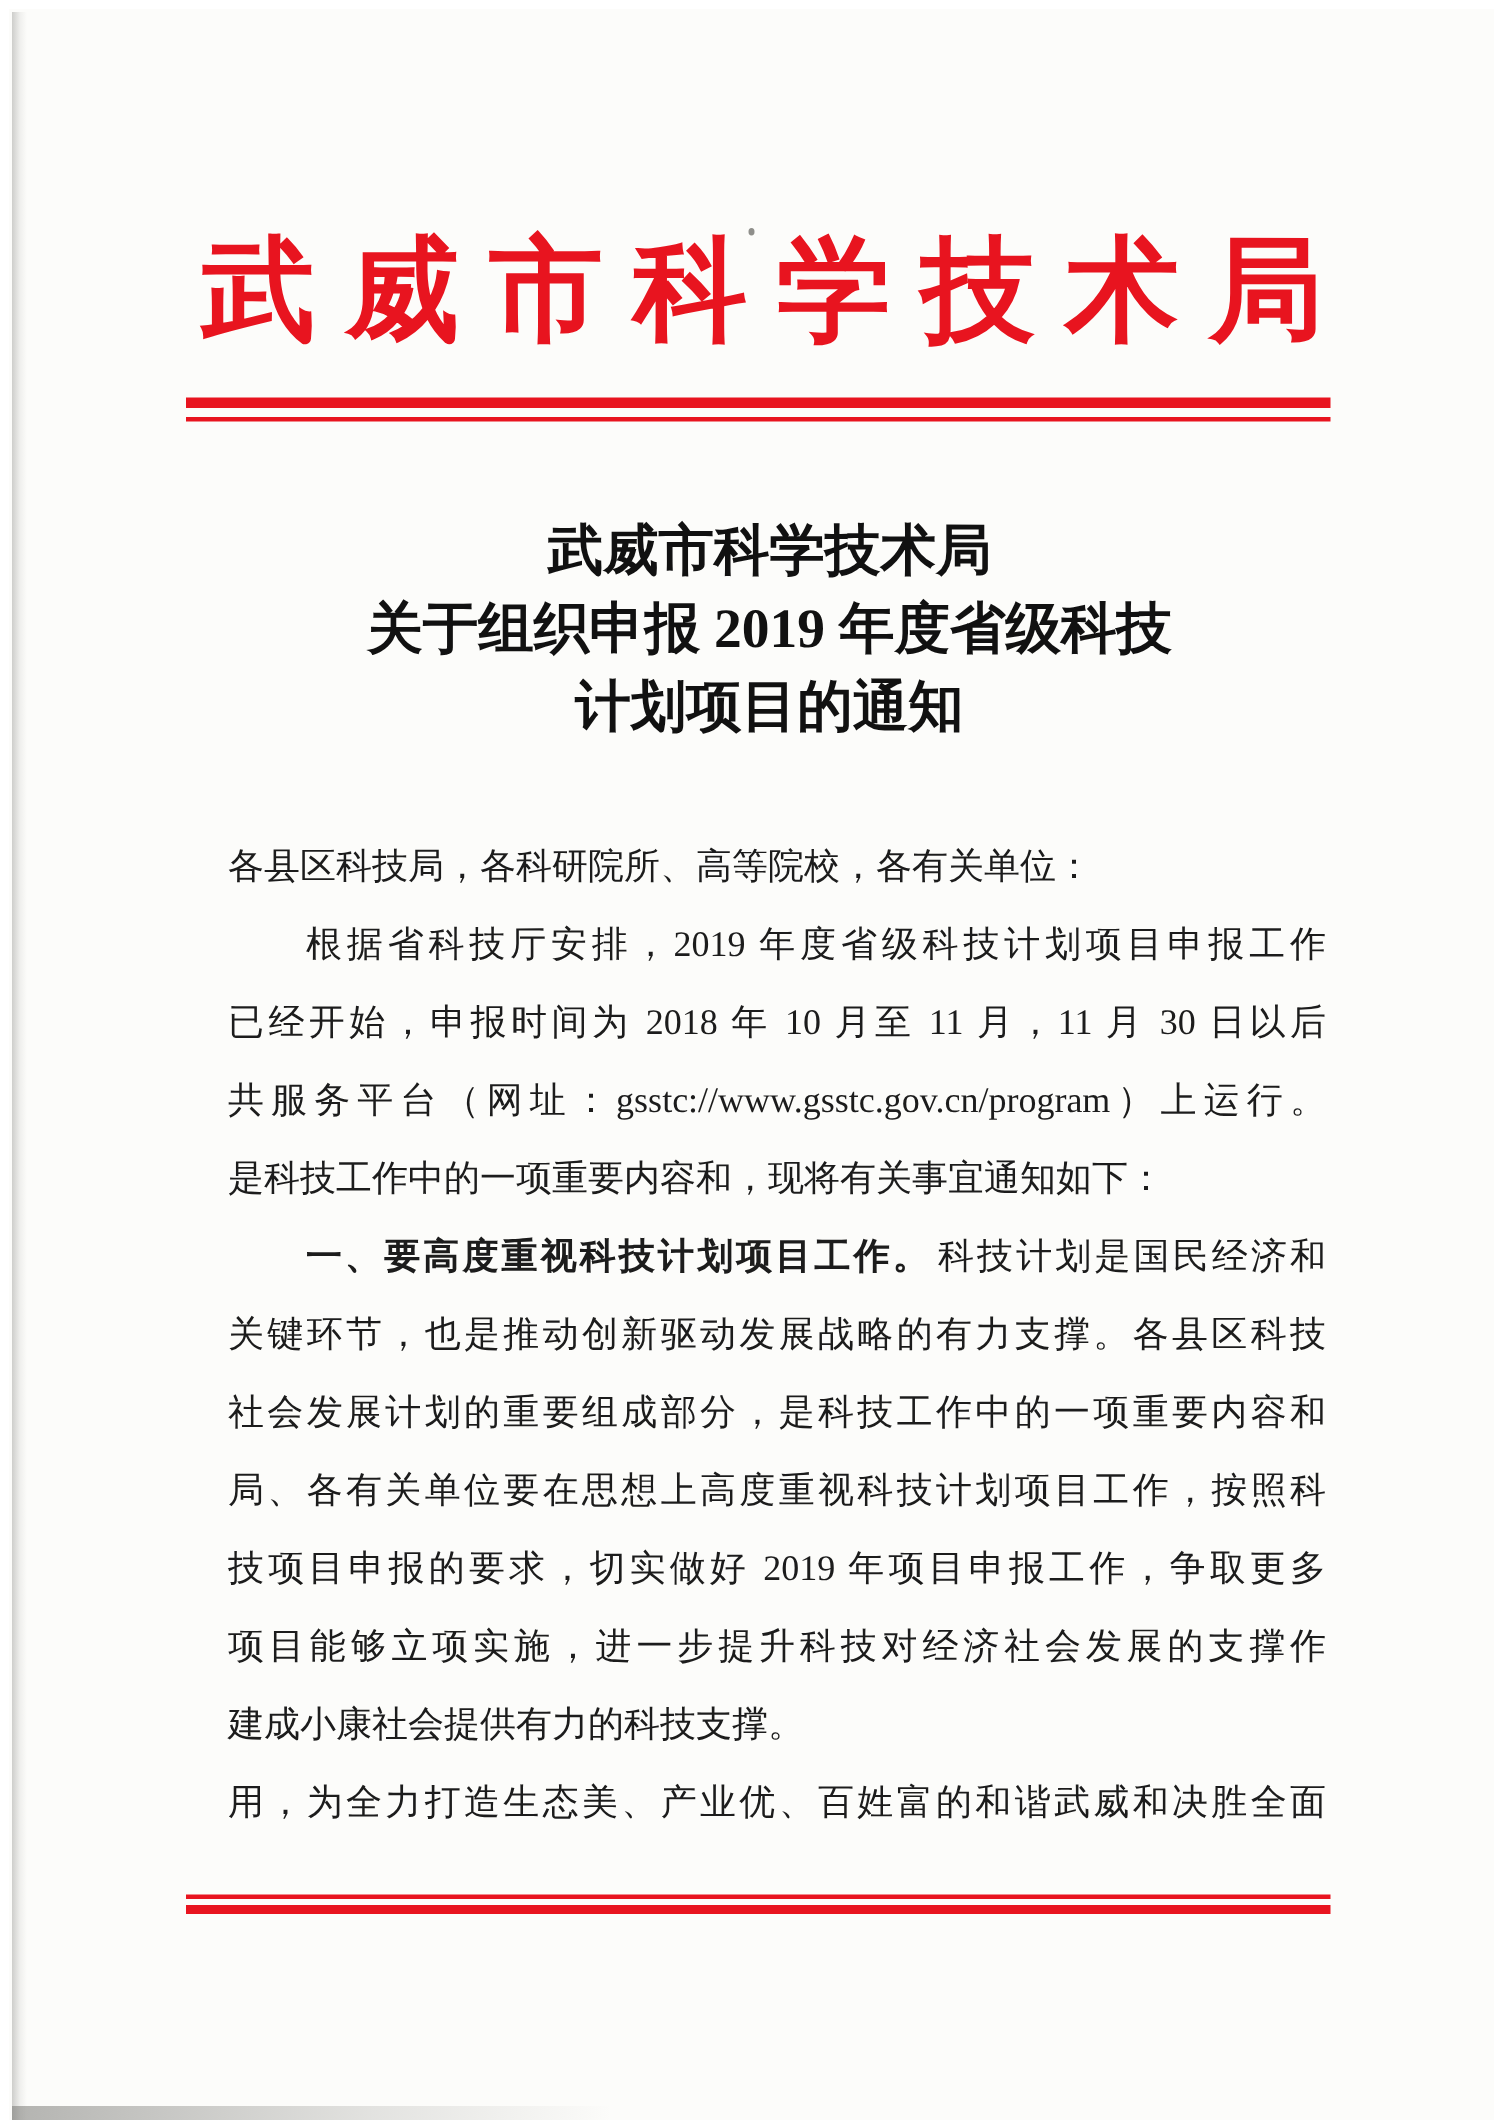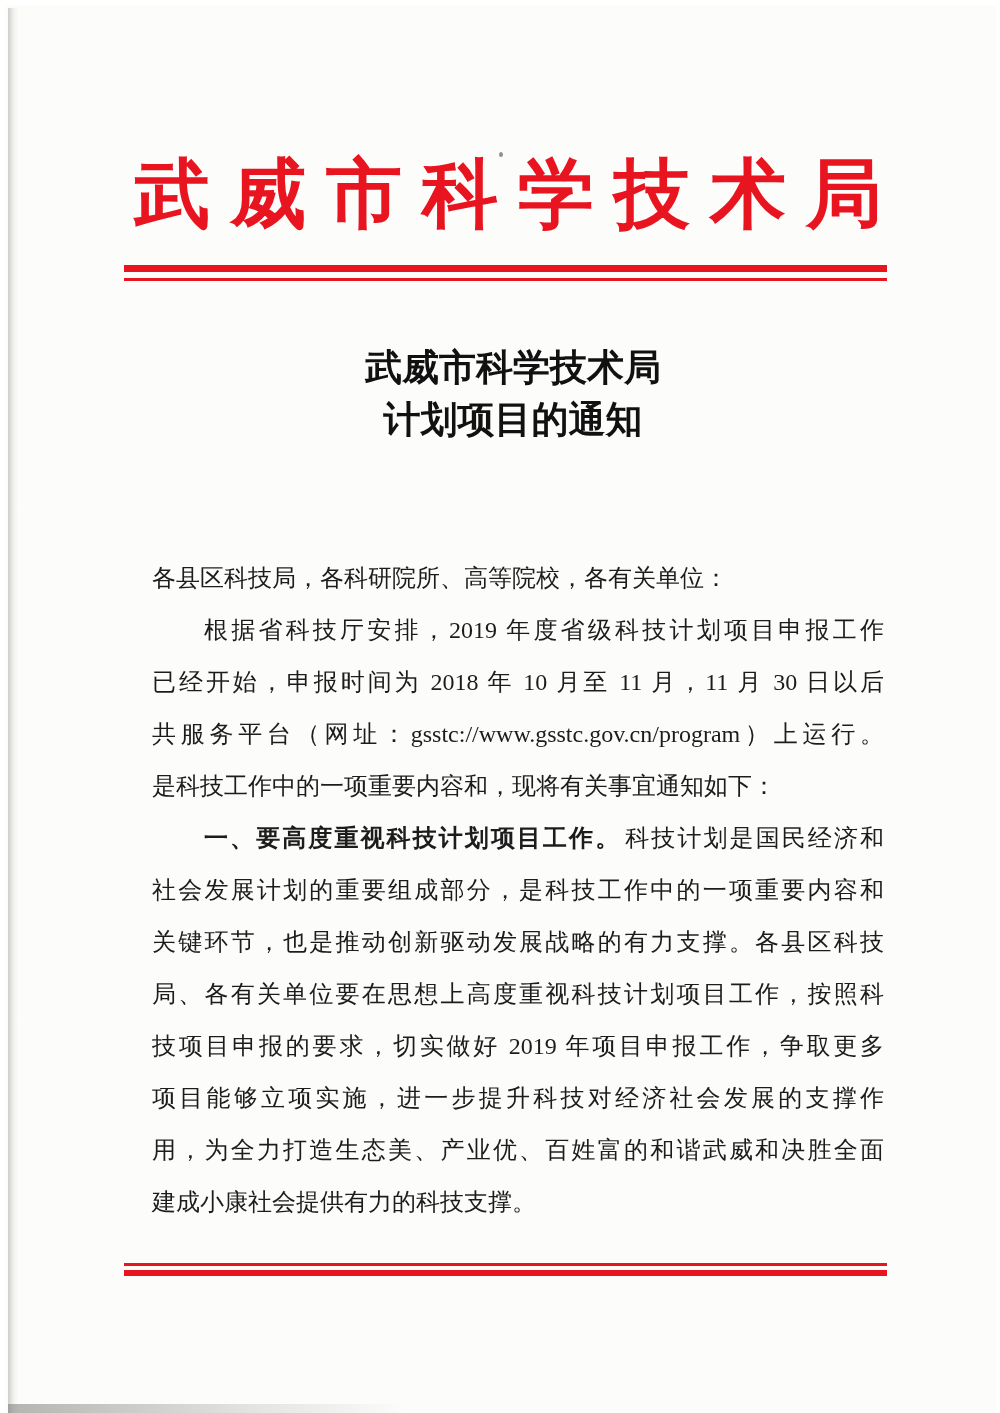--- a/index.html
+++ b/index.html
@@ -95,37 +95,38 @@
 
   <div class="letterhead-title">武威市科学技术局</div>
 
   <div class="rule-group rule-top">
     <div class="rule rule-thick"></div>
     <div class="rule rule-thin"></div>
   </div>
 
   <div class="doc-title">
     <div class="doc-title-line">武威市科学技术局</div>
+    <div class="doc-title-line">关于组织申报 2019 年度省级科技</div>
     <div class="doc-title-line">计划项目的通知</div>
   </div>
 
   <div class="doc-body" id="doc-body">
       <div class="body-line"><span>各县区科技局，各科研院所、高等院校，各有关单位：</span></div>
       <div class="body-line indent justify"><span>根据省科技厅安排，2019 年度省级科技计划项目申报工作</span></div>
       <div class="body-line justify"><span>已经开始，申报时间为 2018 年 10 月至 11 月，11 月 30 日以后</span></div>
       <div class="body-line justify"><span>共服务平台（网址：gsstc://www.gsstc.gov.cn/program）上运行。</span></div>
       <div class="body-line"><span>是科技工作中的一项重要内容和，现将有关事宜通知如下：</span></div>
       <div class="body-line indent justify"><span class="bold">一、要高度重视科技计划项目工作。</span><span>科技计划是国民经济和</span></div>
+      <div class="body-line justify"><span>关键环节，也是推动创新驱动发展战略的有力支撑。各县区科技</span></div>
       <div class="body-line justify"><span>社会发展计划的重要组成部分，是科技工作中的一项重要内容和</span></div>
-      <div class="body-line justify"><span>关键环节，也是推动创新驱动发展战略的有力支撑。各县区科技</span></div>
       <div class="body-line justify"><span>局、各有关单位要在思想上高度重视科技计划项目工作，按照科</span></div>
       <div class="body-line justify"><span>技项目申报的要求，切实做好 2019 年项目申报工作，争取更多</span></div>
       <div class="body-line justify"><span>项目能够立项实施，进一步提升科技对经济社会发展的支撑作</span></div>
+      <div class="body-line"><span>建成小康社会提供有力的科技支撑。</span></div>
       <div class="body-line justify"><span>用，为全力打造生态美、产业优、百姓富的和谐武威和决胜全面</span></div>
-      <div class="body-line"><span>建成小康社会提供有力的科技支撑。</span></div>
     </div>
 
   <div class="rule-group rule-bottom">
     <div class="rule rule-thin"></div>
     <div class="rule rule-thick"></div>
   </div>
 
 </div>
 
 </body></html>

